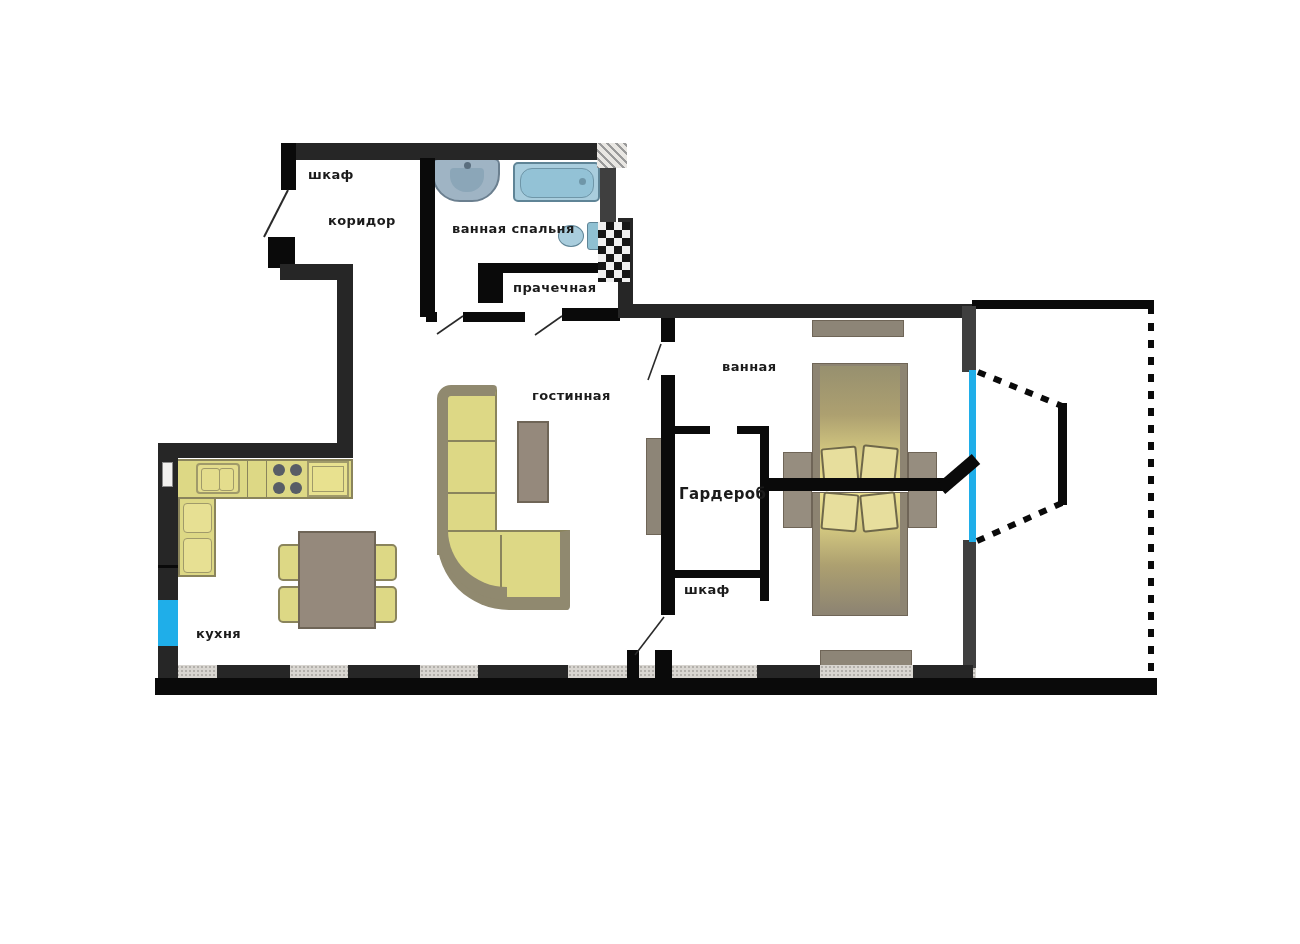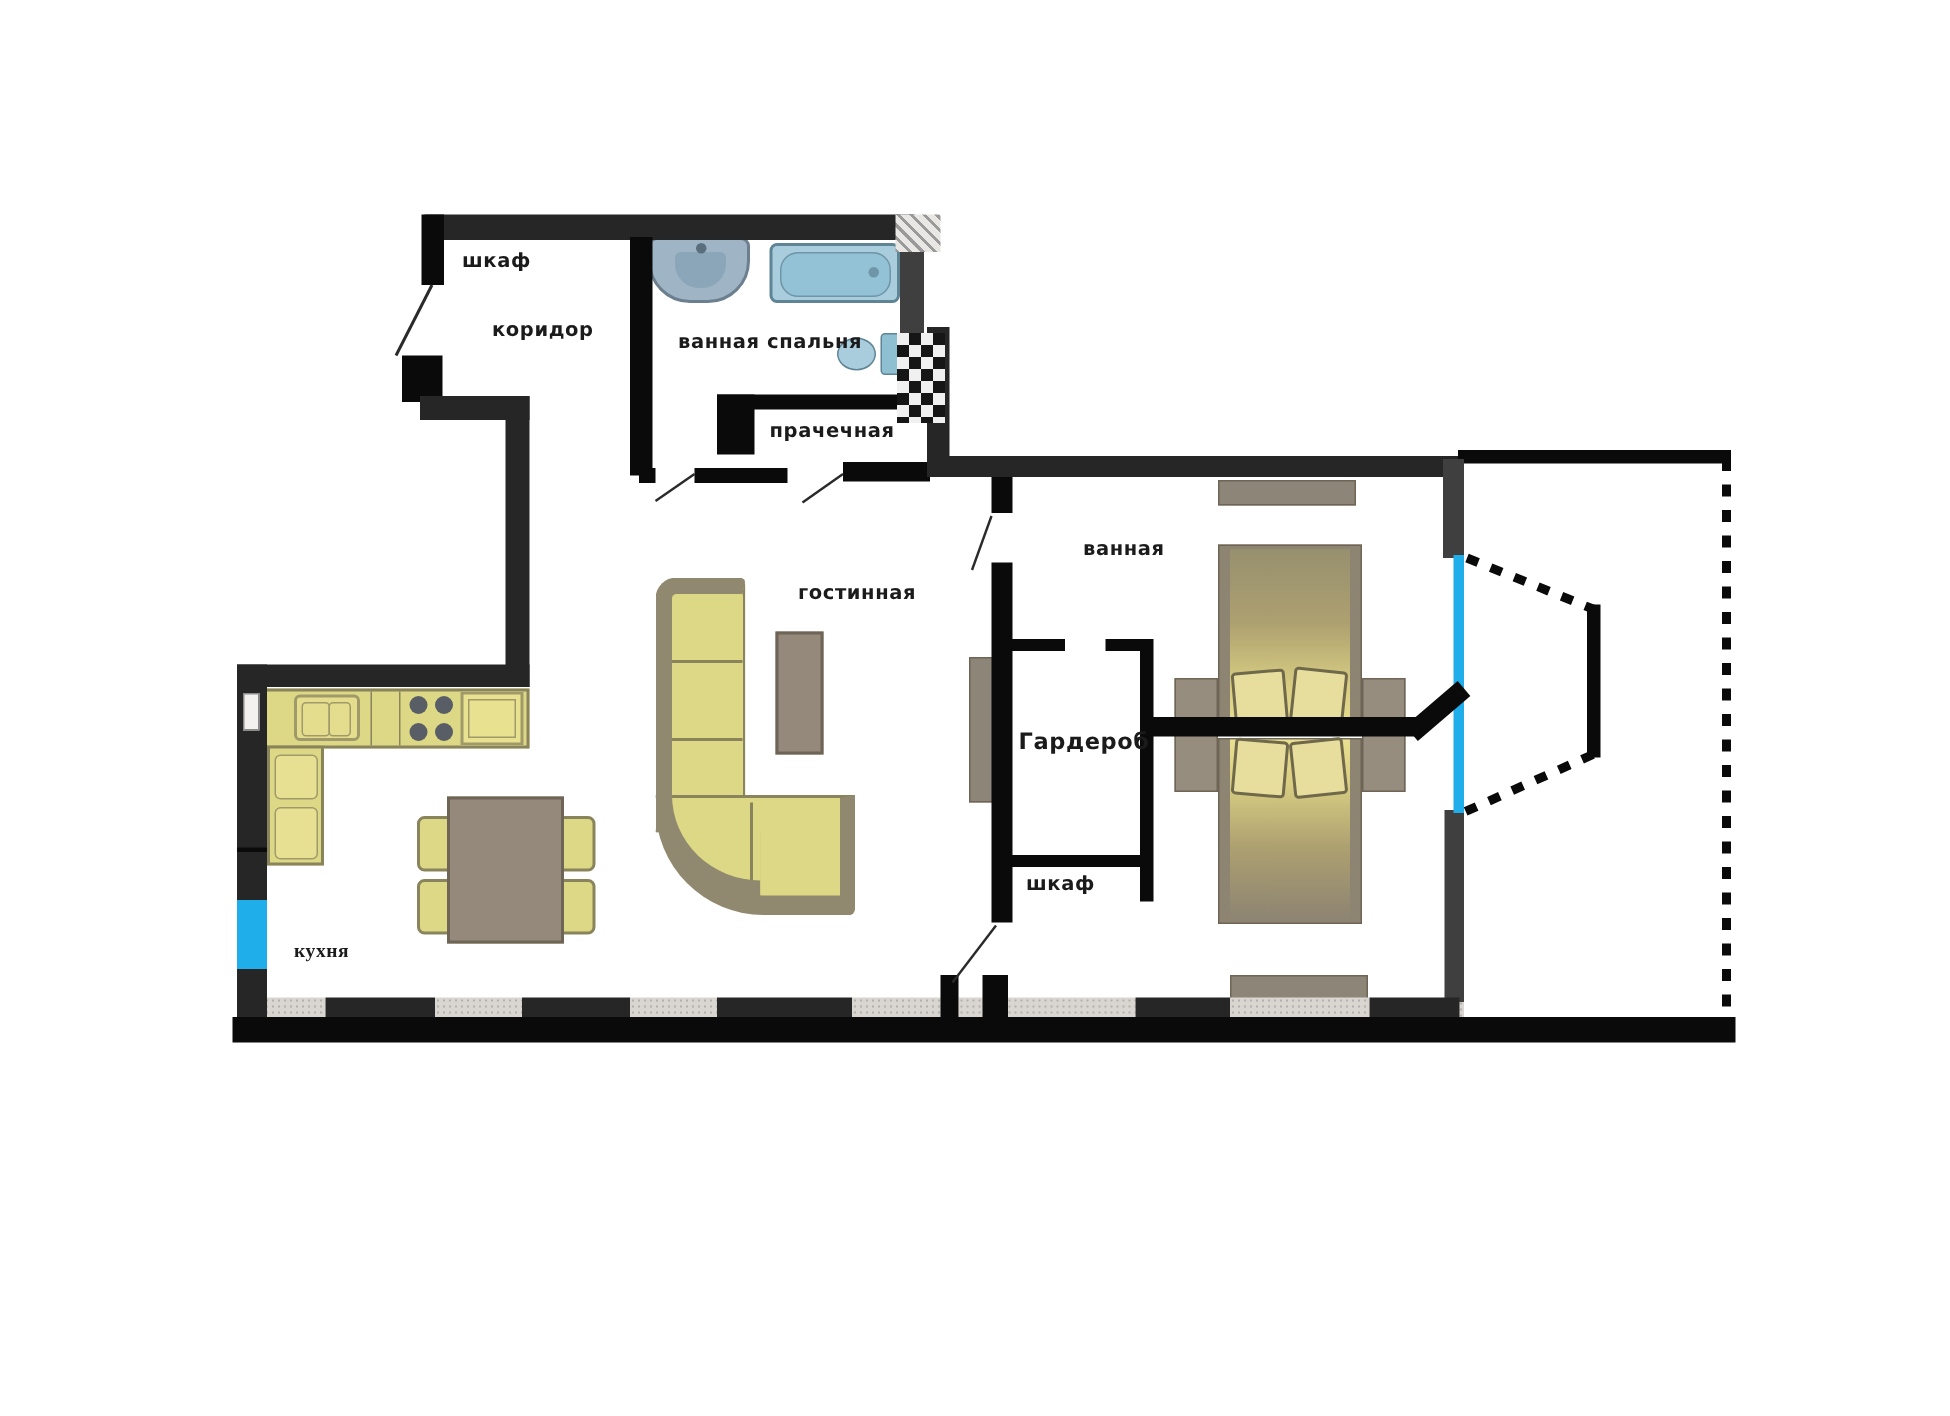--- a/index.html
+++ b/index.html
@@ -209,15 +209,15 @@
   </svg>
 
   <span class="label" style="left:308px;top:167px;">шкаф</span>
   <span class="label" style="left:328px;top:213px;">коридор</span>
   <span class="label" style="left:452px;top:221px;">ванная спальня</span>
   <span class="label" style="left:513px;top:280px;">прачечная</span>
   <span class="label" style="left:519px;top:388px;margin-left:13px;">гостинная</span>
   <span class="label" style="left:722px;top:359px;">ванная</span>
   <span class="label" style="left:679px;top:485px;font-size:15px;">Гардероб</span>
   <span class="label" style="left:684px;top:582px;">шкаф</span>
-  <span class="label" style="left:196px;top:626px;font-family:Liberation Serif, serif;">кухня</span>
+  <span class="label" style="left:196px;top:626px;">кухня</span>
 
 </div>
 
 </body></html>

